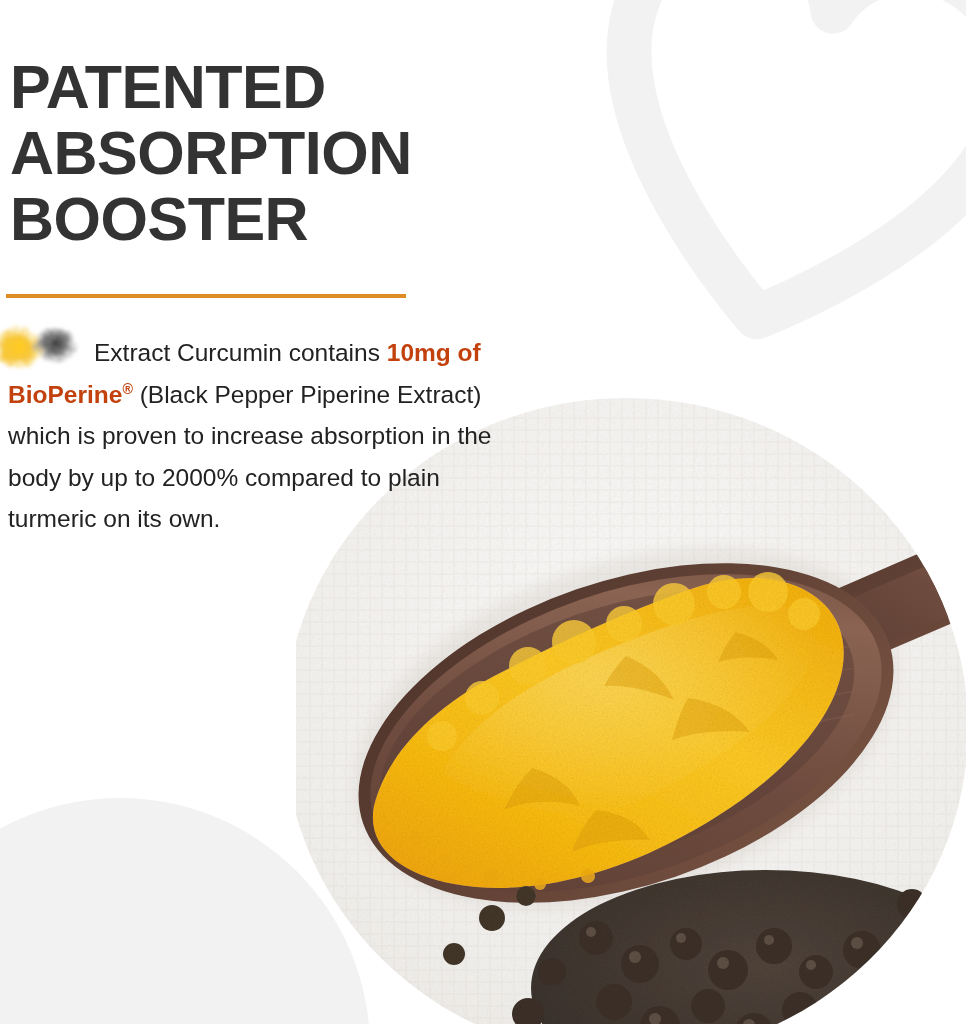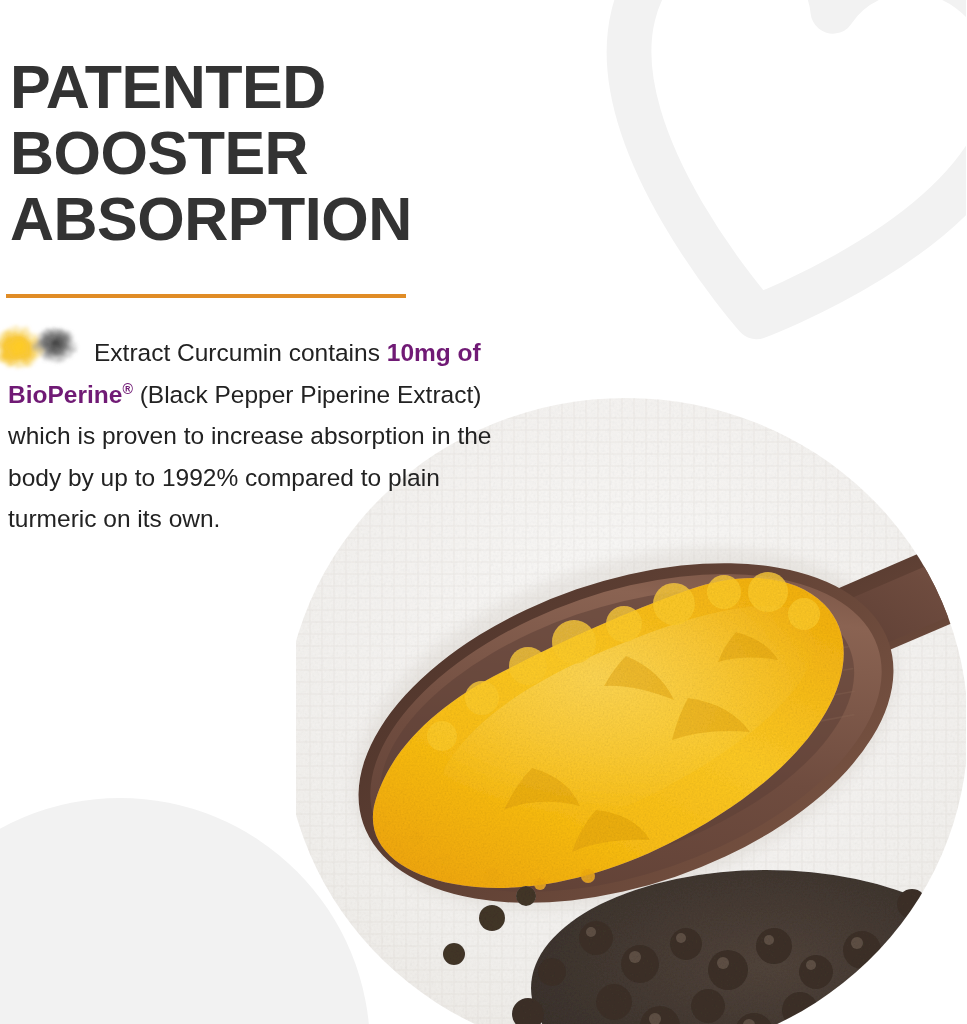--- a/index.html
+++ b/index.html
@@ -110,21 +110,21 @@
     font-size: 24.5px;
     line-height: 41.5px;
     color: #222222;
     font-family: "Liberation Sans", sans-serif;
     font-weight: normal;
   }
   .body-copy .lead-indent {
     display: inline-block;
     width: 86px;
   }
-  .body-copy b { font-weight: bold; color: #701a75; }
+  .body-copy b { font-weight: bold; color: #c2410c; }
   .body-copy sup {
     font-size: 0.58em;
     vertical-align: super;
     line-height: 0;
   }
 </style>
 </head>
 <body>
 
 <div id="page">
@@ -359,22 +359,22 @@
             <circle cx="158" cy="556" r="11"></circle>
             <circle cx="230" cy="498" r="10"></circle>
           </g>
         </g>
       </g>
     </svg>
   </div>
 
   <h1 class="headline">
     <span class="hl-line">PATENTED</span>
+    <span class="hl-line">ABSORPTION</span>
     <span class="hl-line">BOOSTER</span>
-    <span class="hl-line">ABSORPTION</span>
   </h1>
 
   <div class="divider"></div>
 
   <div class="wisp">
     <svg viewBox="0 0 104 60" xmlns="http://www.w3.org/2000/svg" aria-hidden="true">
       <defs>
         <radialGradient id="puffY" cx="50%" cy="50%" r="50%">
           <stop offset="0%" stop-color="#ffcc22" stop-opacity="1"></stop>
           <stop offset="55%" stop-color="#f6bb10" stop-opacity="0.82"></stop>
@@ -391,15 +391,15 @@
           <feGaussianBlur stdDeviation="1.6"></feGaussianBlur>
         </filter>
       </defs>
       <g filter="url(#puffBlur)">
         <ellipse cx="26" cy="28" rx="26" ry="22" fill="url(#puffY)"></ellipse>
         <ellipse cx="63" cy="26" rx="22" ry="20" fill="url(#puffK)"></ellipse>
       </g>
     </svg>
   </div>
 
-  <p class="body-copy"><span class="lead-indent"></span><span>Extract Curcumin contains </span><b>10mg</b> <b>of BioPerine</b><b><sup>®</sup></b><span> (Black Pepper Piperine Extract) which is proven to increase absorption in the body by up to 1992% compared to plain turmeric on its own.</span></p>
+  <p class="body-copy"><span class="lead-indent"></span><span>Extract Curcumin contains </span><b>10mg</b> <b>of BioPerine</b><b><sup>®</sup></b><span> (Black Pepper Piperine Extract) which is proven to increase absorption in the body by up to 2000% compared to plain turmeric on its own.</span></p>
 
 </div>
 
 </body></html>

